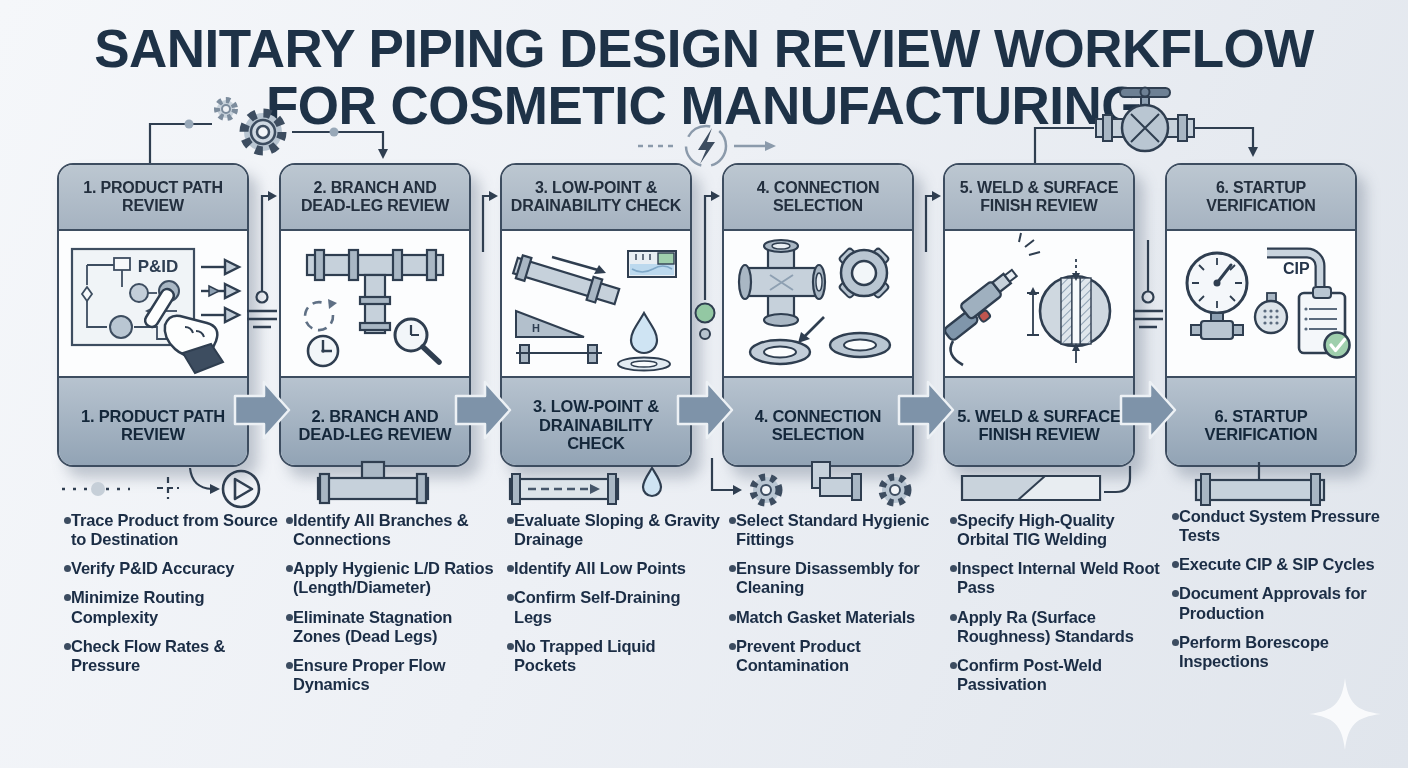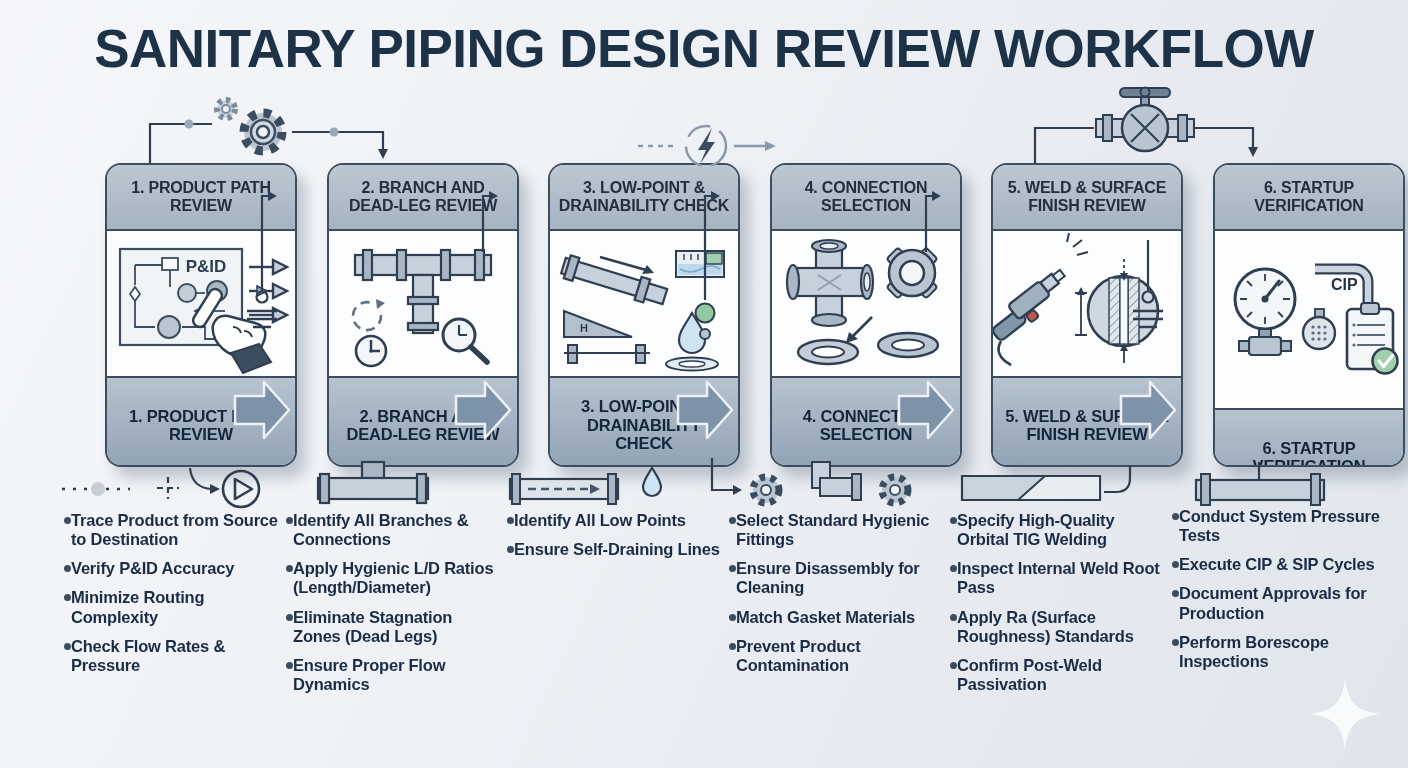--- a/index.html
+++ b/index.html
@@ -16,21 +16,20 @@
     text-align:center;color:#1e3247;font-weight:bold;
     font-size:53px;line-height:1.0;letter-spacing:-0.5px;
   }
   .title div{margin:0 0 4px 0;}
   
   .card{
     position:absolute;top:163px;width:188px;height:300px;
     border:2.5px solid #3d4d60;border-radius:16px;overflow:hidden;
     display:flex;flex-direction:column;background:#fbfdfe;
     box-shadow:9px 11px 14px rgba(95,110,130,0.35);
-    margin-left:48px;
   }
   .card-header{
     height:60px;flex:0 0 auto;display:flex;align-items:center;justify-content:center;
     text-align:center;padding:2px 8px;
     font-size:16px;font-weight:bold;color:#232f3e;line-height:1.15;letter-spacing:-0.2px;
     background:linear-gradient(#bcc7d1,#a6b3c1);
     border-bottom:2.5px solid #3d4d60;
   }
   .card-body{flex:1 1 auto;position:relative;background:#fcfdfe;}
   .card-body svg{display:block;width:100%;height:100%;}
@@ -60,20 +59,21 @@
     background:#3c4c60;margin-top:6px;
   }
 </style>
 </head>
 <body>
 
 <div class="canvas">
 
   <div class="title">
     <div>SANITARY PIPING DESIGN REVIEW WORKFLOW</div>
+    <div>FOR COSMETIC MANUFACTURING</div>
   </div>
 
   <div class="card" style="left:57px;">
     <div class="card-header">1. PRODUCT PATH REVIEW</div>
     <div class="card-body">
       <svg viewBox="0 0 188 145">
         <rect x="13" y="18" width="122" height="96" fill="#f0f4f7" stroke="#3d4d60" stroke-width="2.2"></rect>
         <text x="99" y="41" font-size="17" font-weight="bold" fill="#2e3e52" text-anchor="middle">P&amp;ID</text>
         <g stroke="#3d4d60" stroke-width="1.8" fill="none">
           <path d="M28,34 H55 M28,34 V54"></path>
@@ -250,21 +250,21 @@
           <path d="M131,132 V120" stroke="#2f3e50" stroke-width="1.8" fill="none"></path>
           <polygon points="131,112 127,120 135,120" fill="#2f3e50"></polygon>
           <path d="M88,62 V104 M82,62 H94 M82,104 H94" stroke="#2f3e50" stroke-width="1.8" fill="none"></path>
           <polygon points="88,56 84,64 92,64" fill="#2f3e50"></polygon>
         </g>
       </svg>
     </div>
     <div class="card-mid">5. WELD &amp; SURFACE FINISH REVIEW</div>
   </div>
 
-  <div class="card" style="left:1165px;gap:16px;">
+  <div class="card" style="left:1165px;">
     <div class="card-header">6. STARTUP VERIFICATION</div>
     <div class="card-body">
       <svg viewBox="0 0 188 145">
         <g>
           <path d="M100,22 h40 a13,13 0 0 1 13,13 v20" stroke="#2f3e50" stroke-width="11" fill="none"></path>
           <path d="M100,22 h40 a13,13 0 0 1 13,13 v20" stroke="#c9d4de" stroke-width="6.5" fill="none"></path>
         </g>
         <text x="116" y="43" font-size="16" font-weight="bold" fill="#24344a">CIP</text>
         <g>
           <circle cx="50" cy="52" r="30" fill="#f4f7fa" stroke="#2f3e50" stroke-width="3"></circle>
@@ -340,25 +340,33 @@
         <span>Eliminate Stagnation Zones (Dead Legs)</span>
       </li>
     <li>
         <span class="dot"></span>
         <span>Ensure Proper Flow Dynamics</span>
       </li>
   </ul>
   <ul class="bullets" style="left:507px;">
     <li>
         <span class="dot"></span>
+        <span>Evaluate Sloping &amp; Gravity Drainage</span>
+      </li>
+    <li>
+        <span class="dot"></span>
         <span>Identify All Low Points</span>
       </li>
     <li>
         <span class="dot"></span>
-        <span>Ensure Self-Draining Lines</span>
+        <span>Confirm Self-Draining Legs</span>
+      </li>
+    <li>
+        <span class="dot"></span>
+        <span>No Trapped Liquid Pockets</span>
       </li>
   </ul>
   <ul class="bullets" style="left:729px;">
     <li>
         <span class="dot"></span>
         <span>Select Standard Hygienic Fittings</span>
       </li>
     <li>
         <span class="dot"></span>
         <span>Ensure Disassembly for Cleaning</span>

